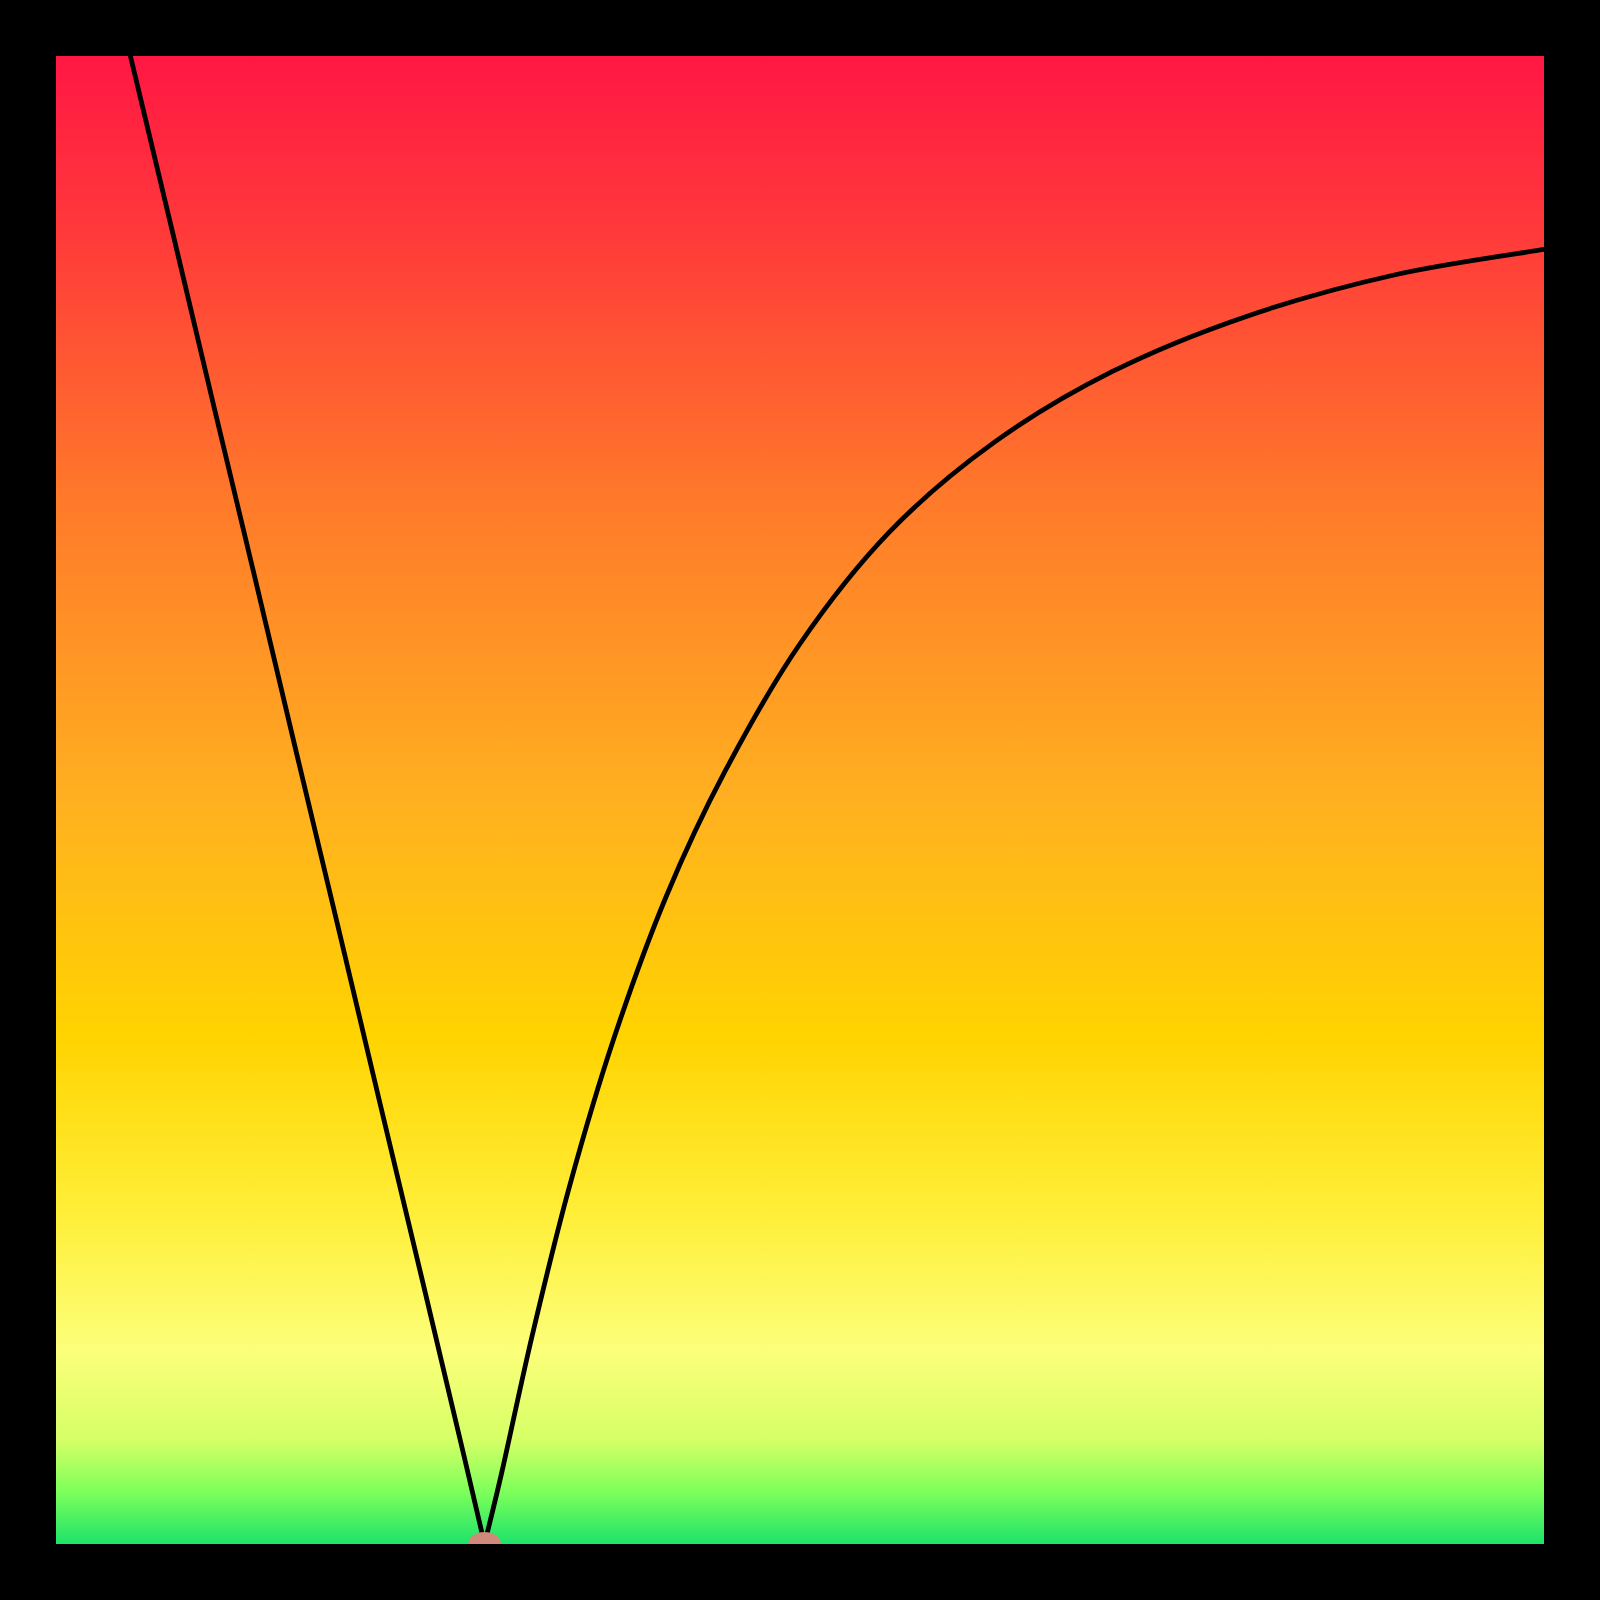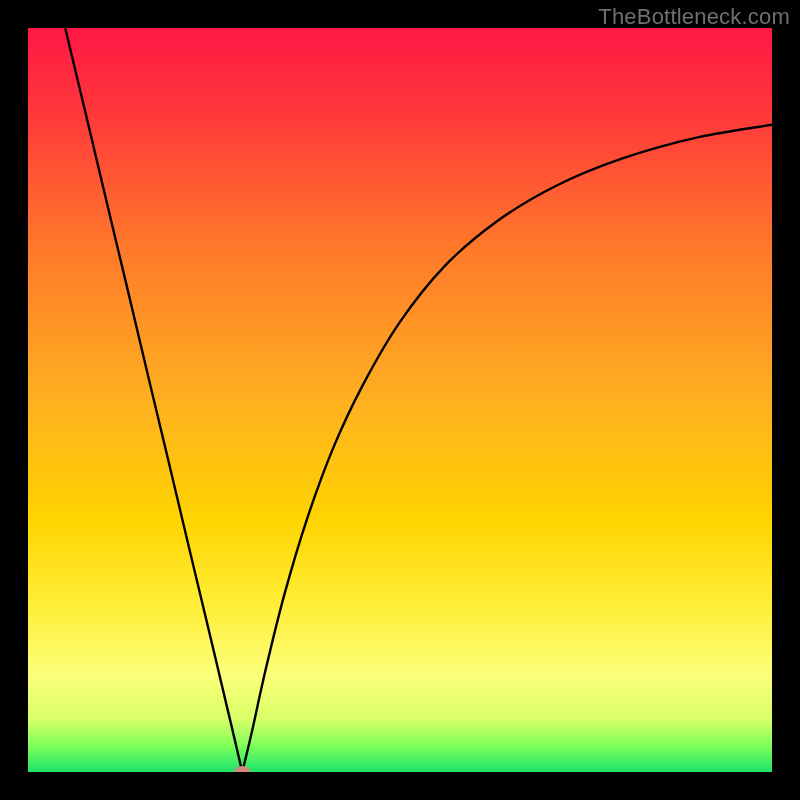--- a/index.html
+++ b/index.html
@@ -33,21 +33,20 @@
     letter-spacing: 0.2px;
     font-weight: 400;
     user-select: none;
   }
   svg { display: block; }
 </style>
 </head>
 <body>
 
 <div class="frame">
-  <div class="watermark">TheBottleneck.com</div>
   <div class="plot">
     <svg id="chart-svg" width="744" height="744" viewBox="0 0 744 744" preserveAspectRatio="none">
         <defs>
           <linearGradient id="bg-grad" x1="0" y1="0" x2="0" y2="1">
             <stop offset="0%" stop-color="#ff1744"></stop>
             <stop offset="12%" stop-color="#ff3a3a"></stop>
             <stop offset="30%" stop-color="#ff7a2a"></stop>
             <stop offset="50%" stop-color="#ffb020"></stop>
             <stop offset="66%" stop-color="#ffd400"></stop>
             <stop offset="78%" stop-color="#ffef3a"></stop>

